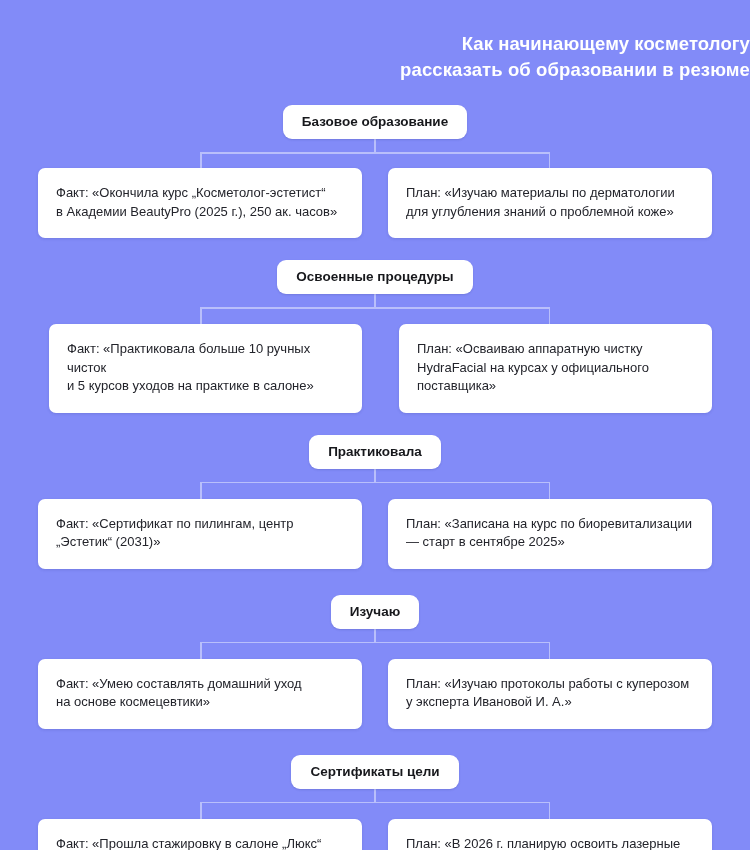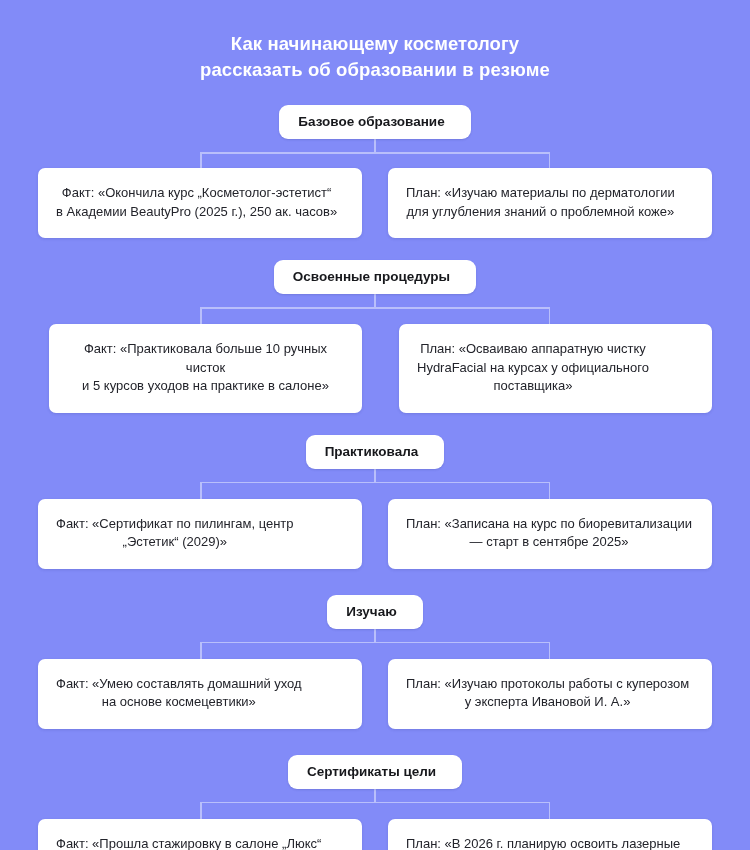--- a/index.html
+++ b/index.html
@@ -14,21 +14,21 @@
 
   .page {
     position: relative;
     width: 750px;
     height: 850px;
     padding: 0;
   }
 
   
   .title {
-    text-align: center;
+    text-align: right;
     color: #ffffff;
     font-size: 18.5px;
     font-weight: bold;
     line-height: 26px;
     letter-spacing: 0.1px;
     padding-top: 31px;
   }
   .title-line { display: block; }
 
   
@@ -43,21 +43,21 @@
     justify-content: center;
     position: relative;
     z-index: 3;
   }
   .pill {
     background: #ffffff;
     color: #17181c;
     font-size: 13.5px;
     font-weight: bold;
     border-radius: 9px;
-    padding: 9px 26px 10px 19px;
+    padding: 9px 19px 10px 19px;
     line-height: 15px;
     white-space: nowrap;
     box-shadow: 0 1px 2px rgba(40,45,110,0.18);
   }
 
   
   .connector {
     position: relative;
     height: 30px;
     margin: 0 auto;
@@ -103,21 +103,20 @@
     flex: 1 1 0;
     background: #ffffff;
     border-radius: 7px;
     padding: 16px 18px 17px 18px;
     color: #23242b;
     font-size: 13px;
     line-height: 18.5px;
     box-shadow: 0 1px 3px rgba(40,45,110,0.16);
     display: flex;
     align-items: flex-start;
-    text-align: center;
   }
   .card-text { display: block; white-space: pre-line; }
 
   
   .section--s1 .cards { margin-top: -1px; }
   .section--s2 .cards .card { min-height: 80px; margin-left: 11px; }
   .section--s4 { margin-top: 26px; }
   .section--s5 { margin-top: 26px; }
 </style>
 </head>
@@ -181,21 +180,21 @@
     </div>
     <div class="connector">
       <div class="conn-stem"></div>
       <div class="conn-bar"></div>
       <div class="conn-drop left"></div>
       <div class="conn-drop right"></div>
     </div>
     <div class="cards">
       <div class="card">
         <span class="card-text">Факт: «Сертификат по пилингам, центр
-„Эстетик“ (2029)»</span>
+„Эстетик“ (2031)»</span>
       </div>
       <div class="card">
         <span class="card-text">План: «Записана на курс по биоревитализации
 — старт в сентябре 2025»</span>
       </div>
     </div>
   </div>
 
   <div class="section section--s4">
     <div class="pill-row">

